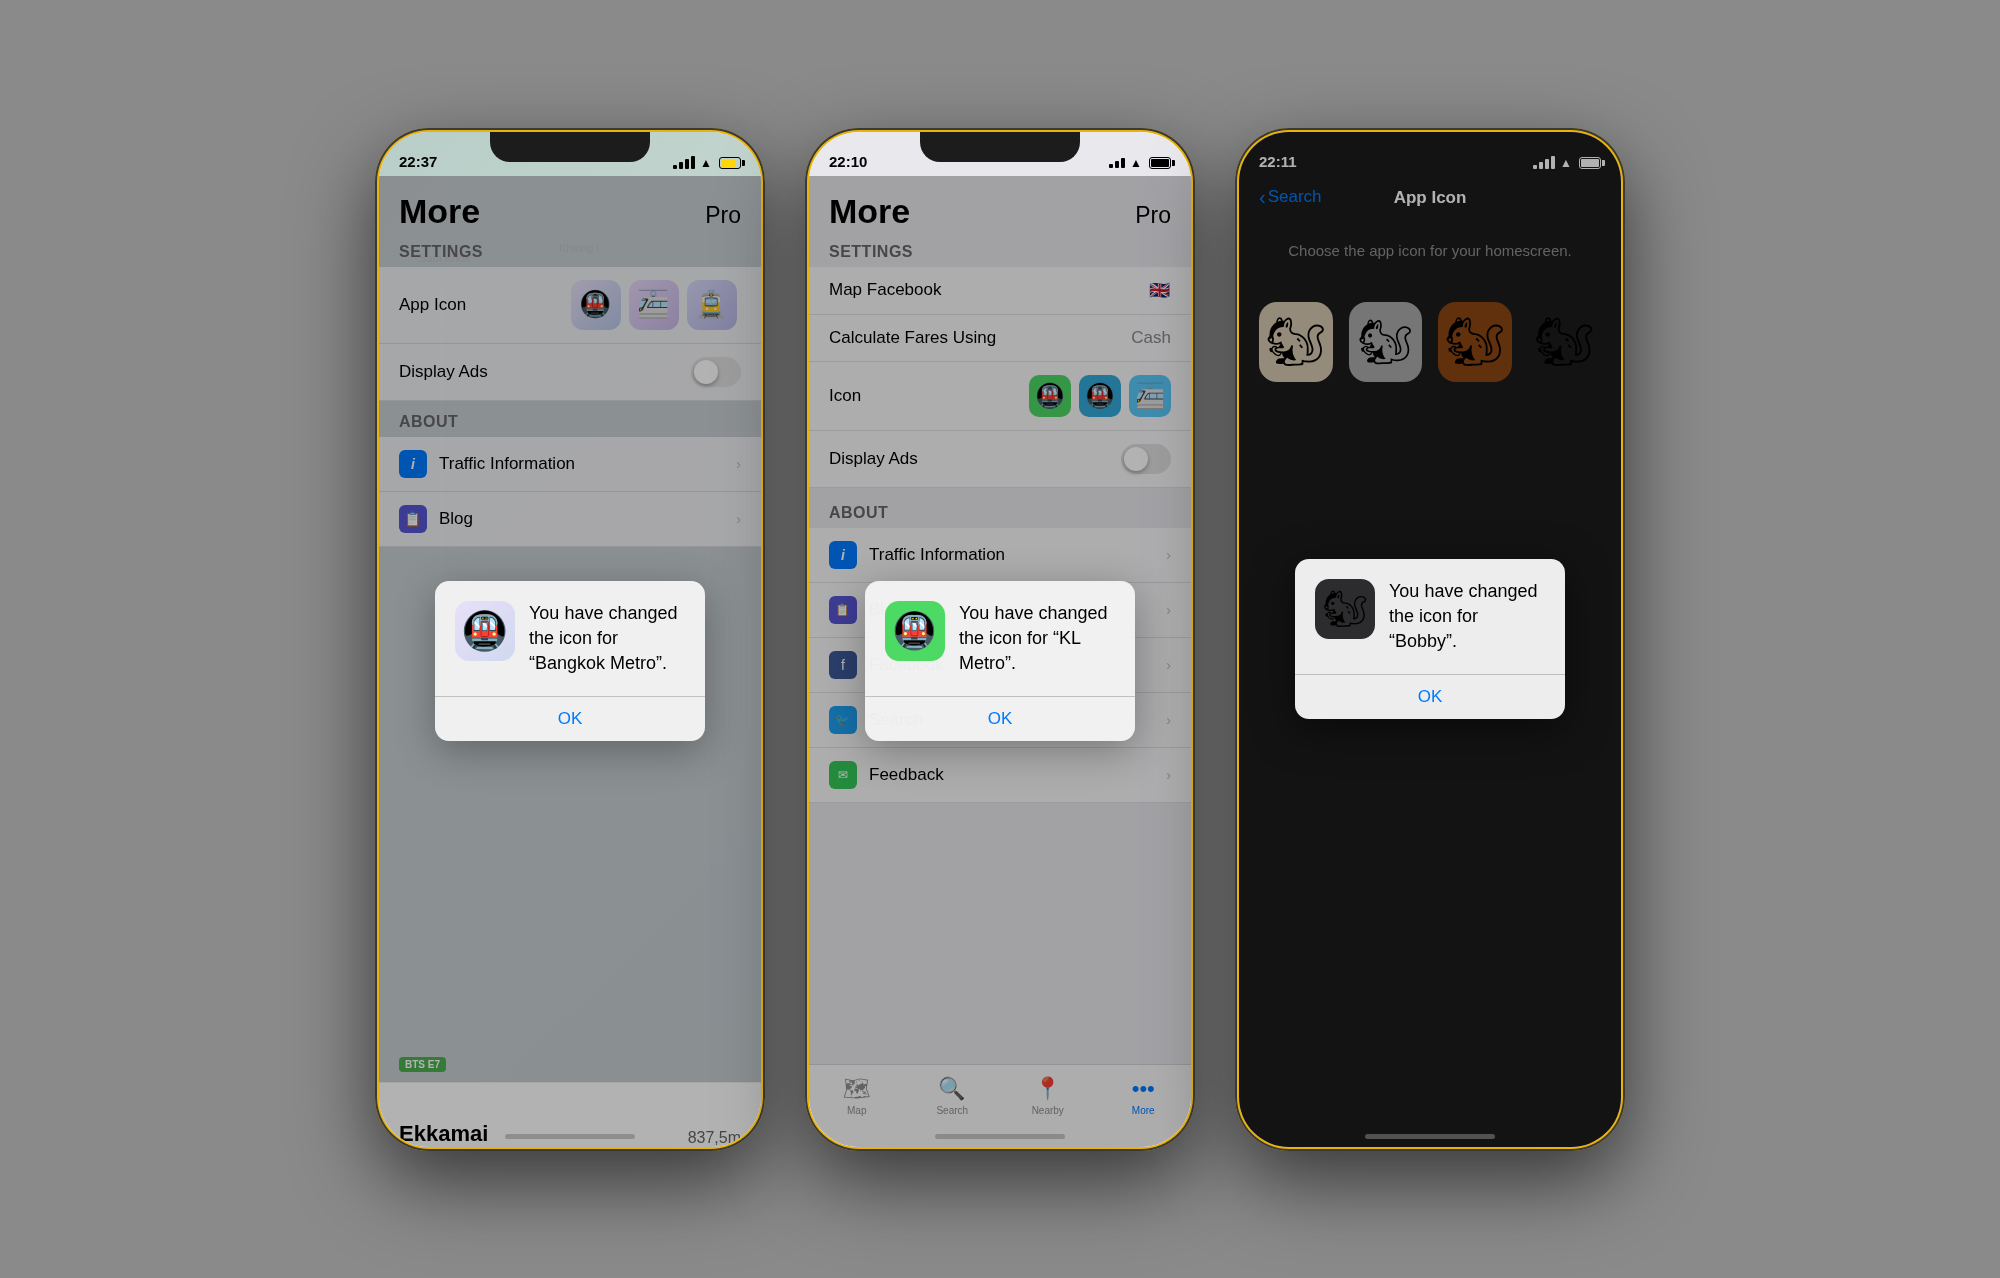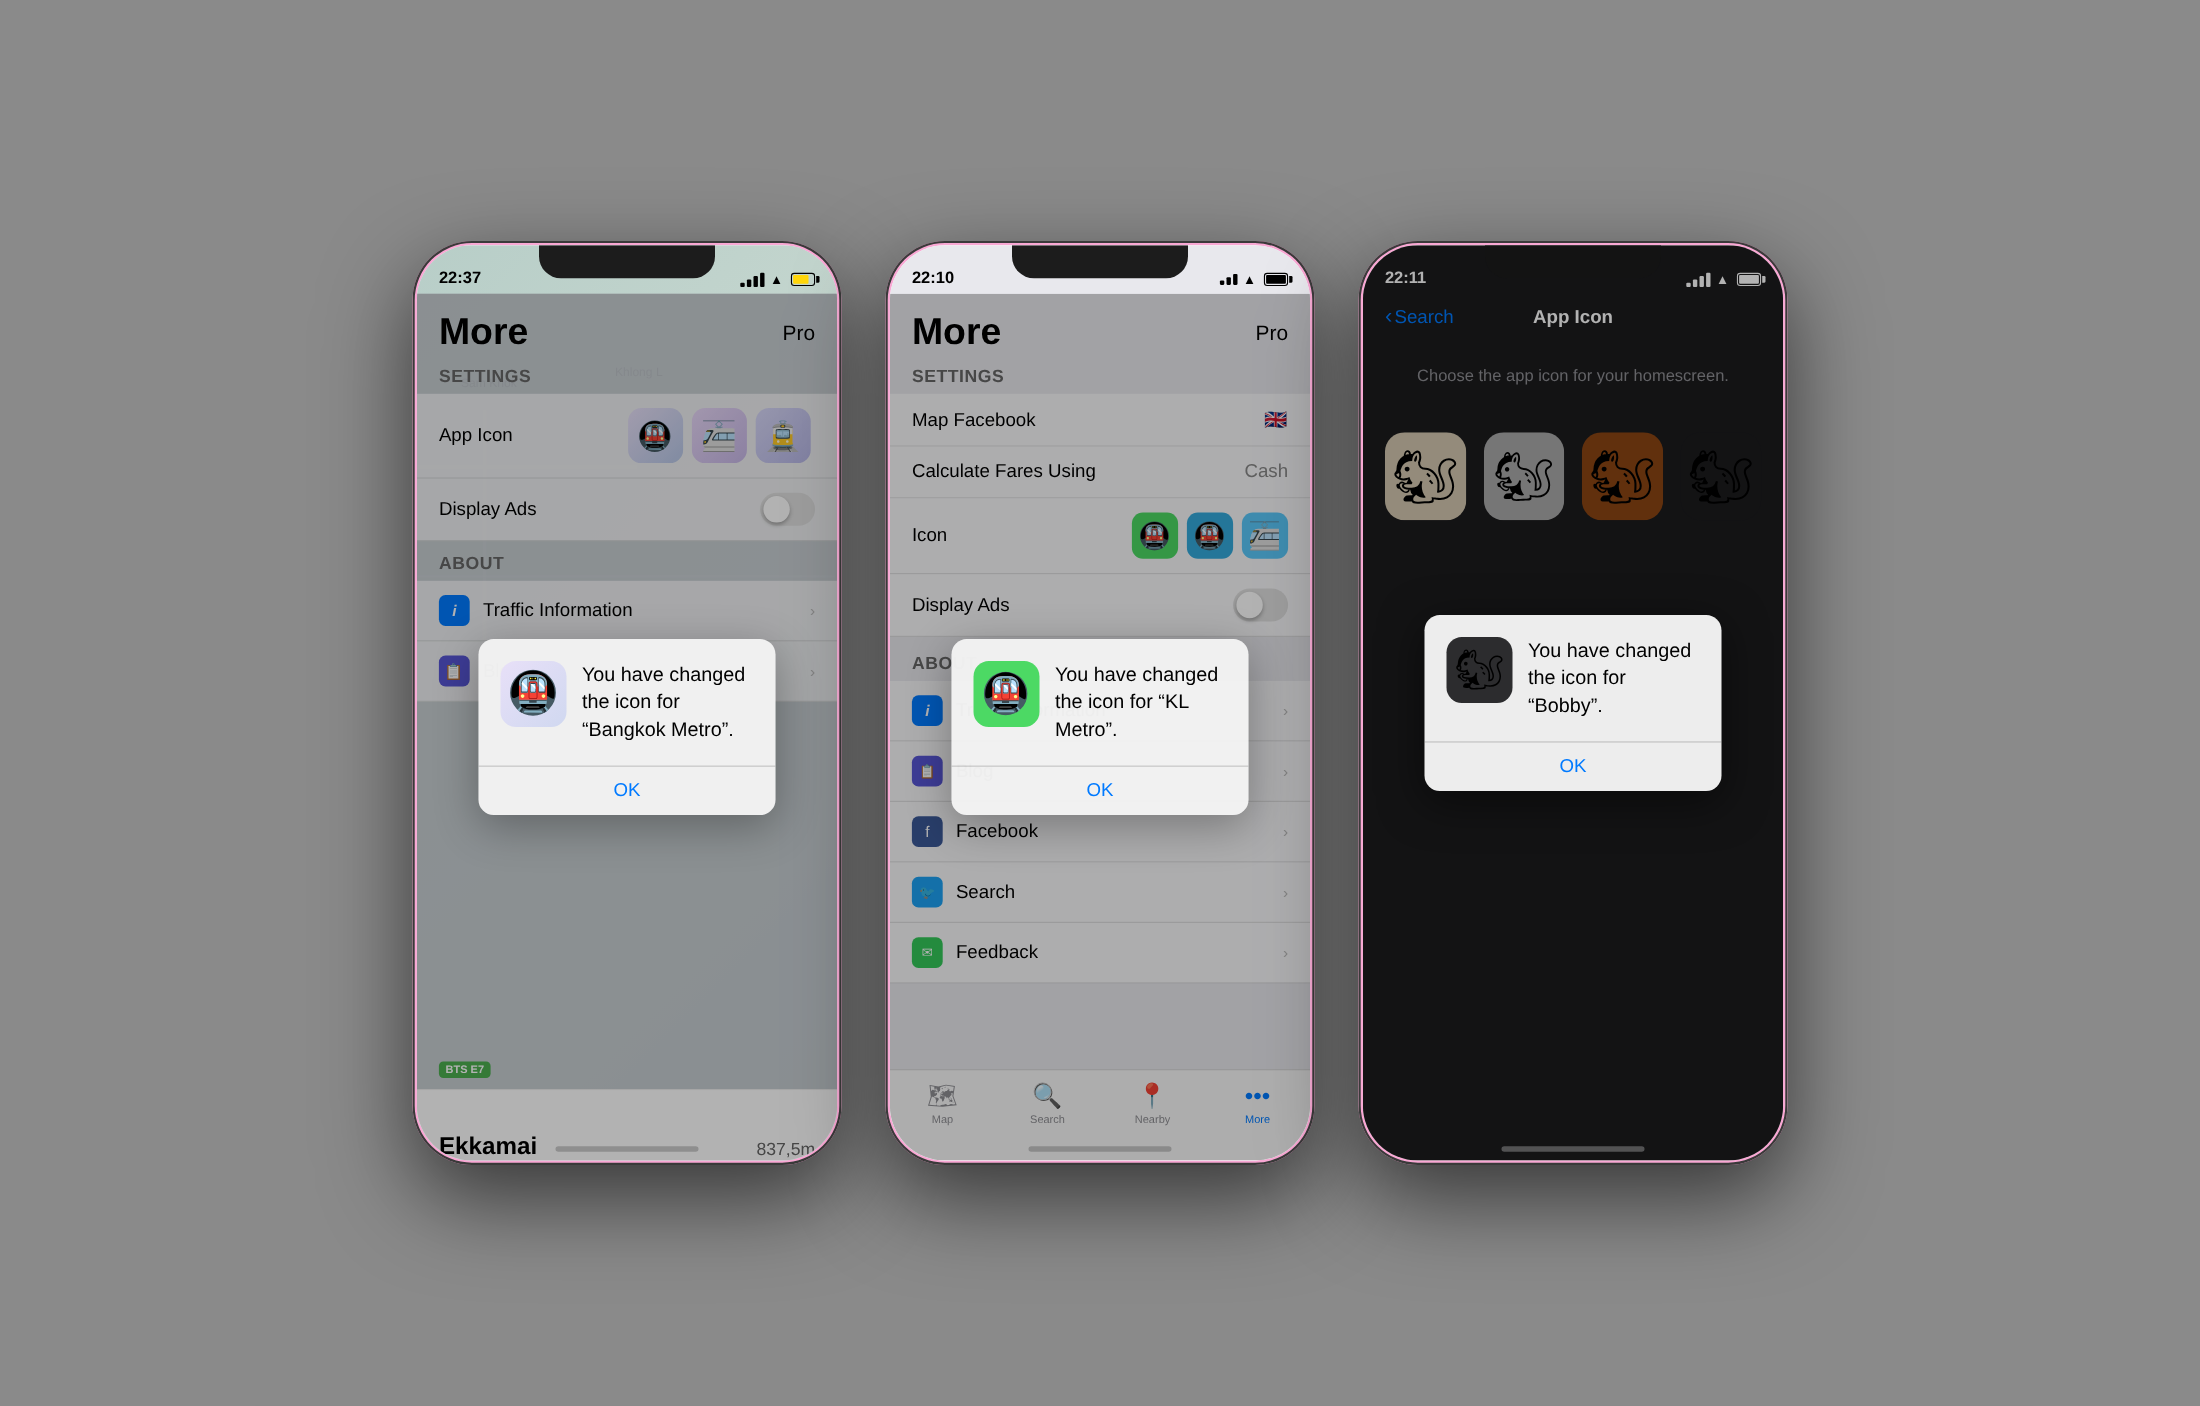--- a/index.html
+++ b/index.html
@@ -19,22 +19,22 @@
       align-items: center;
       justify-content: center;
       width: 100%;
       height: 100%;
       background: #8a8a8a;
     }
 
     
     .phone {
       width: 390px;
-      height: 840px;
-      background: #f9a8d4;
+      height: 1023px;
+      background: #eab308;
       border-radius: 54px;
       position: relative;
       box-shadow: 0 30px 80px rgba(0,0,0,0.6), inset 0 0 0 2px #3a3a3a;
       overflow: hidden;
     }
     .phone-inner {
       position: absolute;
       top: 4px; left: 4px; right: 4px; bottom: 4px;
       border-radius: 50px;
       overflow: hidden;
@@ -111,21 +111,21 @@
       justify-content: space-between;
       align-items: flex-start;
       padding: 16px 20px 0;
     }
     .more-title {
       font-size: 34px;
       font-weight: 700;
       color: #000;
     }
     .pro-badge {
-      font-size: 19px;
+      font-size: 23px;
       color: #000;
       margin-top: 10px;
     }
     .section-label {
       font-size: 16px;
       font-weight: 600;
       color: #666;
       padding: 12px 20px 6px;
       text-transform: uppercase;
       letter-spacing: 0.5px;

